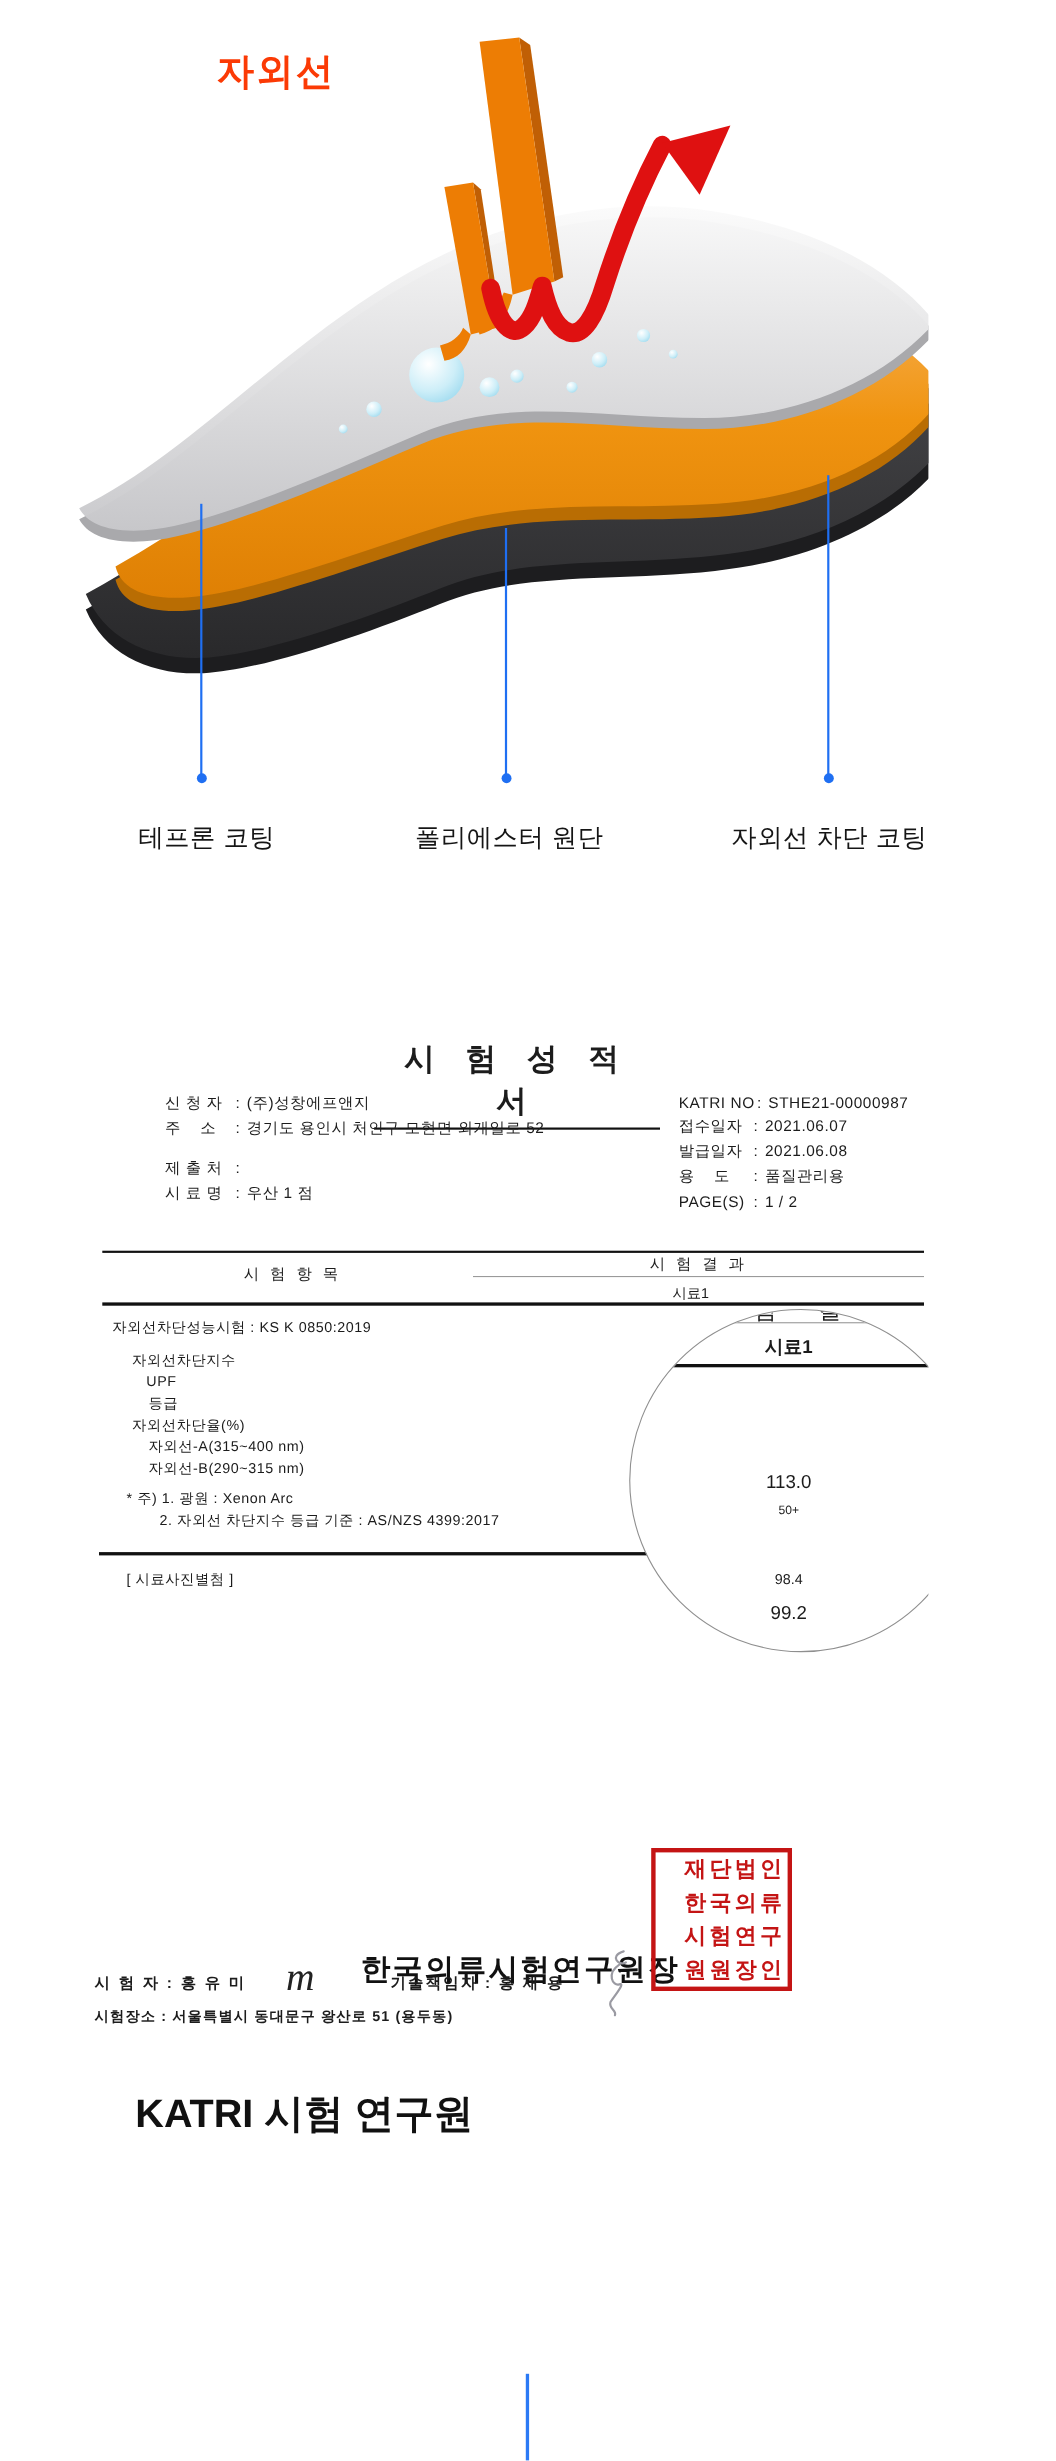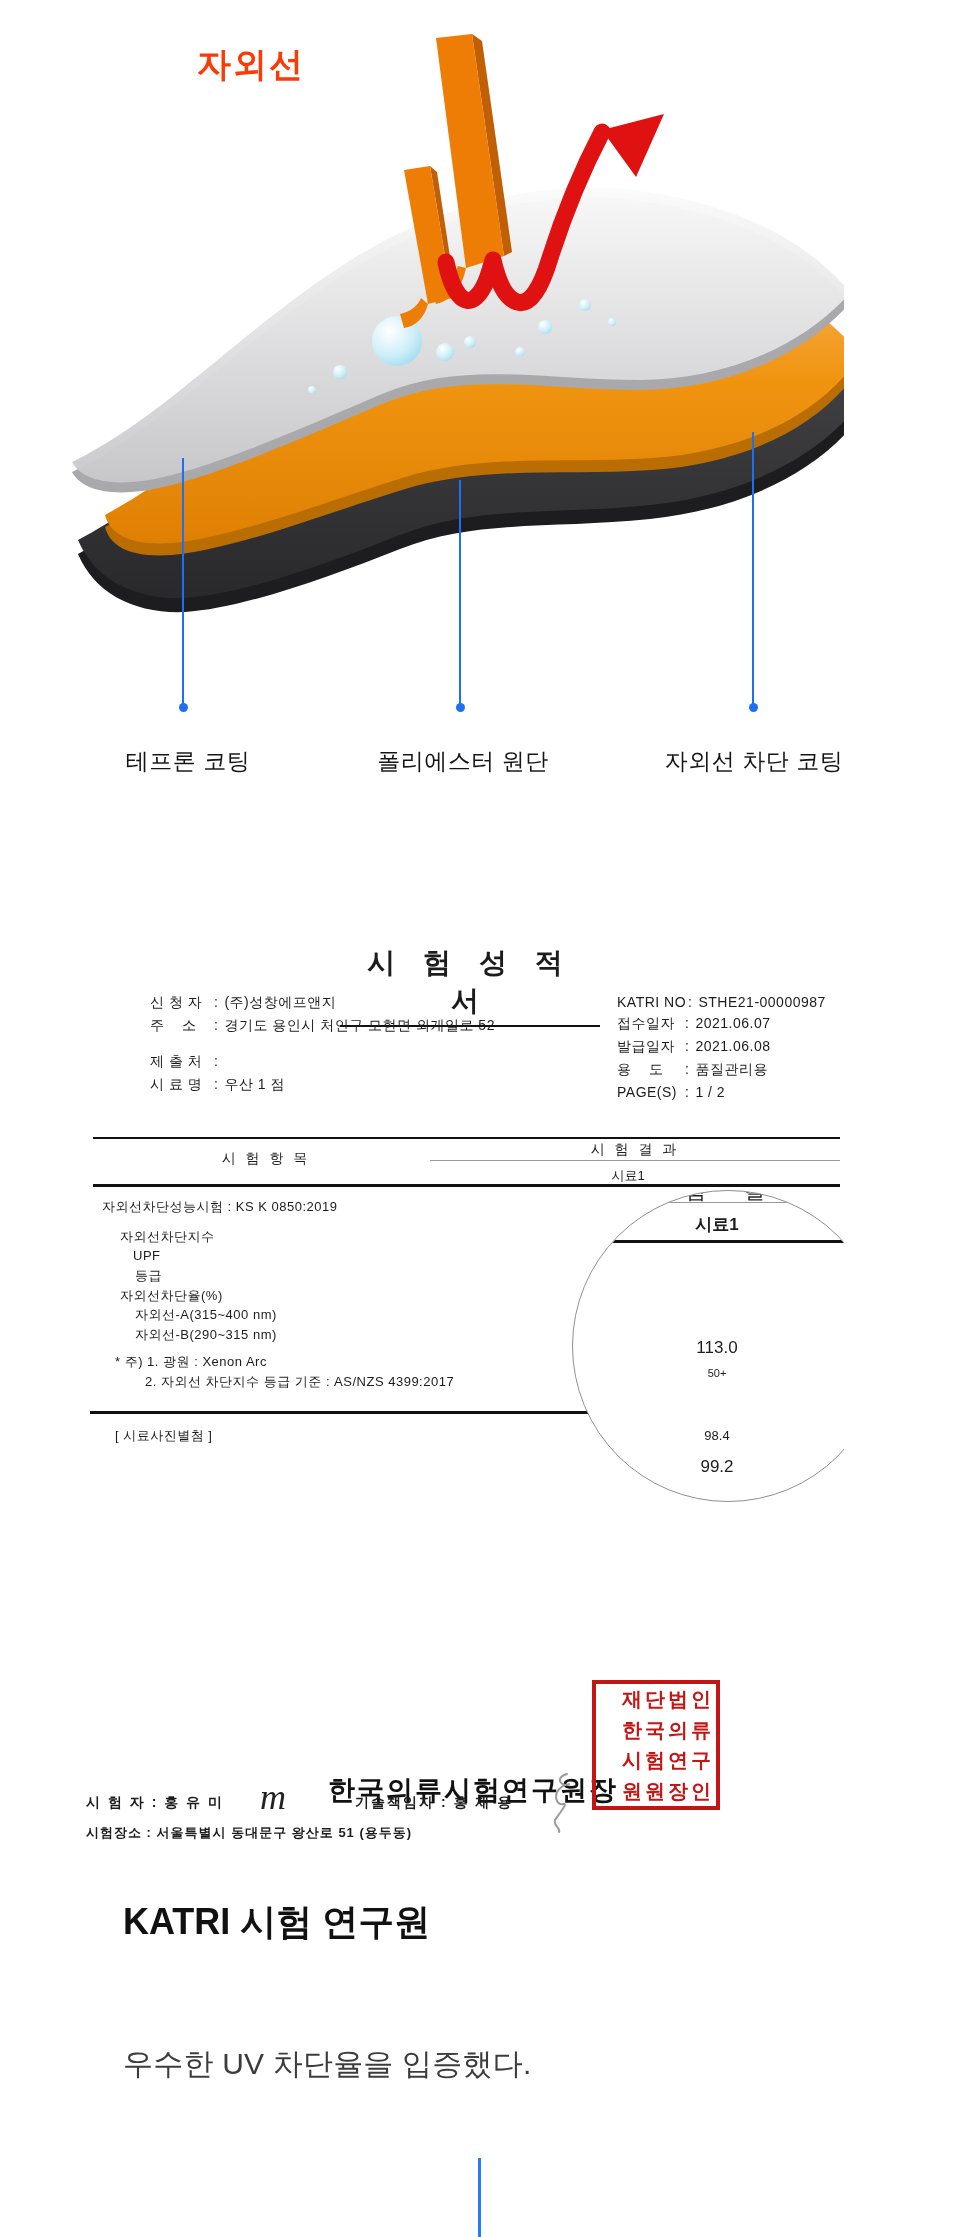--- a/index.html
+++ b/index.html
@@ -274,16 +274,15 @@
         <rect x="14" y="22" width="2" height="1"></rect>
         <rect x="17" y="21" width="1" height="2"></rect>
       <rect x="19" y="21" width="2" height="2"></rect>
         <rect x="22" y="22" width="2" height="2"></rect>
     </g>
   </svg>
 
   <div class="abs doc" id="location">시험장소 : 서울특별시 동대문구 왕산로 51 (용두동)</div>
 
   <div class="abs" id="footer-heading">KATRI 시험 연구원</div>
-  <div class="abs footer-body" style="top:2044px">우수한 UV 차단율을 입증했다.</div>
 
   <div class="abs" id="bottom-rule"></div>
 </div>
 
 </body></html>

